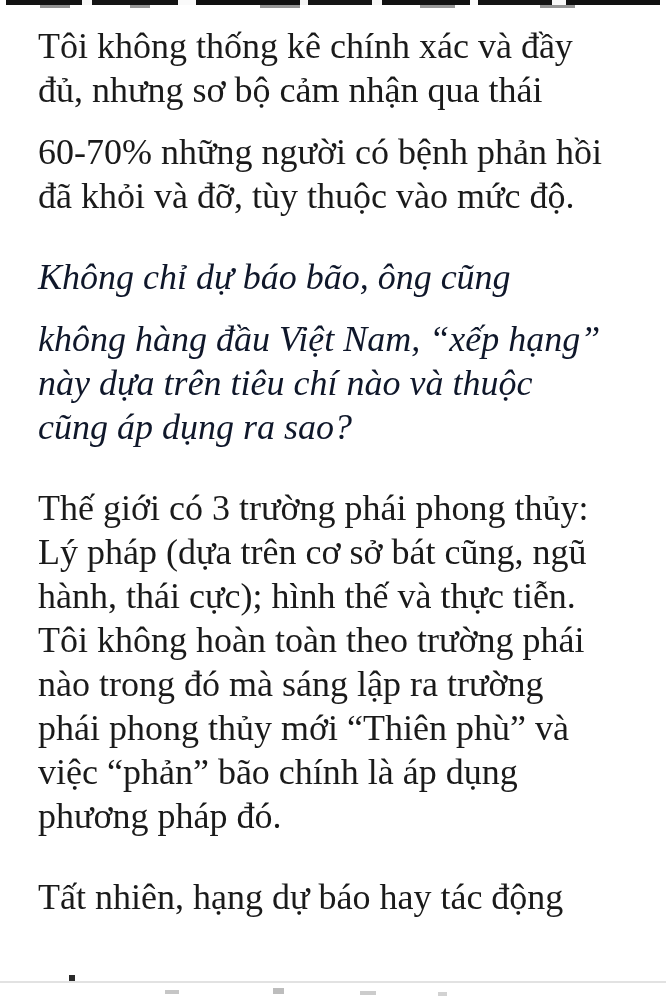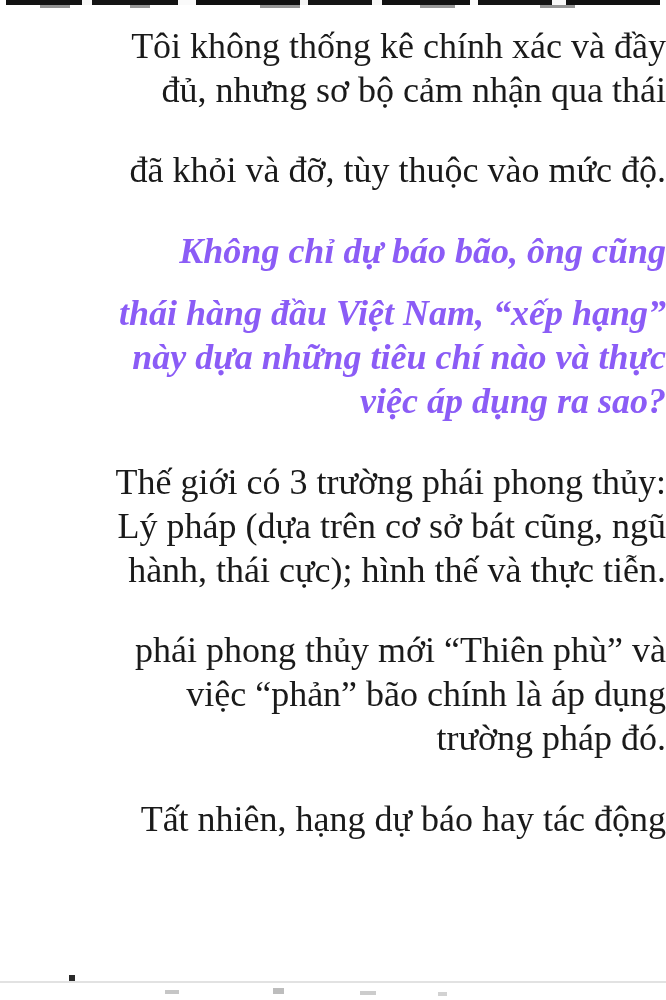--- a/index.html
+++ b/index.html
@@ -49,32 +49,31 @@
   }
 
   .article {
     position: absolute;
     top: 24px;
     left: 38px;
     right: 0;
   }
   .para {
     margin: 0 0 37px 0;
-    text-align: right;
   }
   .line {
     font-size: 36px;
     line-height: 44px;
     white-space: nowrap;
     letter-spacing: 0;
   }
   .para.q .line {
-    font-weight: 700;
+    font-weight: 400;
     font-style: italic;
-    color: #8b5cf6;
+    color: #0f172a;
   }
 
   
   .bottom-hairline {
     position: absolute;
     top: 981px; left: 0;
     width: 666px;
     height: 2px;
     background: #e2e2e2;
   }
@@ -91,41 +90,41 @@
 
 <div class="top-cutoff"></div>
 <div class="top-cutoff-fray"></div>
 
 <div class="article">
 
   <p class="para">
     <span class="line">Tôi không thống kê chính xác và đầy</span><br>
     <span class="line">đủ, nhưng sơ bộ cảm nhận qua thái</span><br>
     <br>
-    <br>
+    <span class="line">60-70% những người có bệnh phản hồi</span><br>
     <span class="line">đã khỏi và đỡ, tùy thuộc vào mức độ.</span>
   </p>
 
   <p class="para q">
     <span class="line">Không chỉ dự báo bão, ông cũng</span><br>
     <br>
-    <span class="line">thái hàng đầu Việt Nam, “xếp hạng”</span><br>
-    <span class="line">này dựa những tiêu chí nào và thực</span><br>
-    <span class="line">việc áp dụng ra sao?</span>
+    <span class="line">không hàng đầu Việt Nam, “xếp hạng”</span><br>
+    <span class="line">này dựa trên tiêu chí nào và thuộc</span><br>
+    <span class="line">cũng áp dụng ra sao?</span>
   </p>
 
   <p class="para">
     <span class="line">Thế giới có 3 trường phái phong thủy:</span><br>
     <span class="line">Lý pháp (dựa trên cơ sở bát cũng, ngũ</span><br>
     <span class="line">hành, thái cực); hình thế và thực tiễn.</span><br>
-    <br>
-    <br>
+    <span class="line">Tôi không hoàn toàn theo trường phái</span><br>
+    <span class="line">nào trong đó mà sáng lập ra trường</span><br>
     <span class="line">phái phong thủy mới “Thiên phù” và</span><br>
     <span class="line">việc “phản” bão chính là áp dụng</span><br>
-    <span class="line">trường pháp đó.</span>
+    <span class="line">phương pháp đó.</span>
   </p>
 
   <p class="para">
     <span class="line">Tất nhiên, hạng dự báo hay tác động</span>
   </p>
 
 </div>
 
 <div class="bottom-hairline"></div>
 <div class="bottom-marks">

